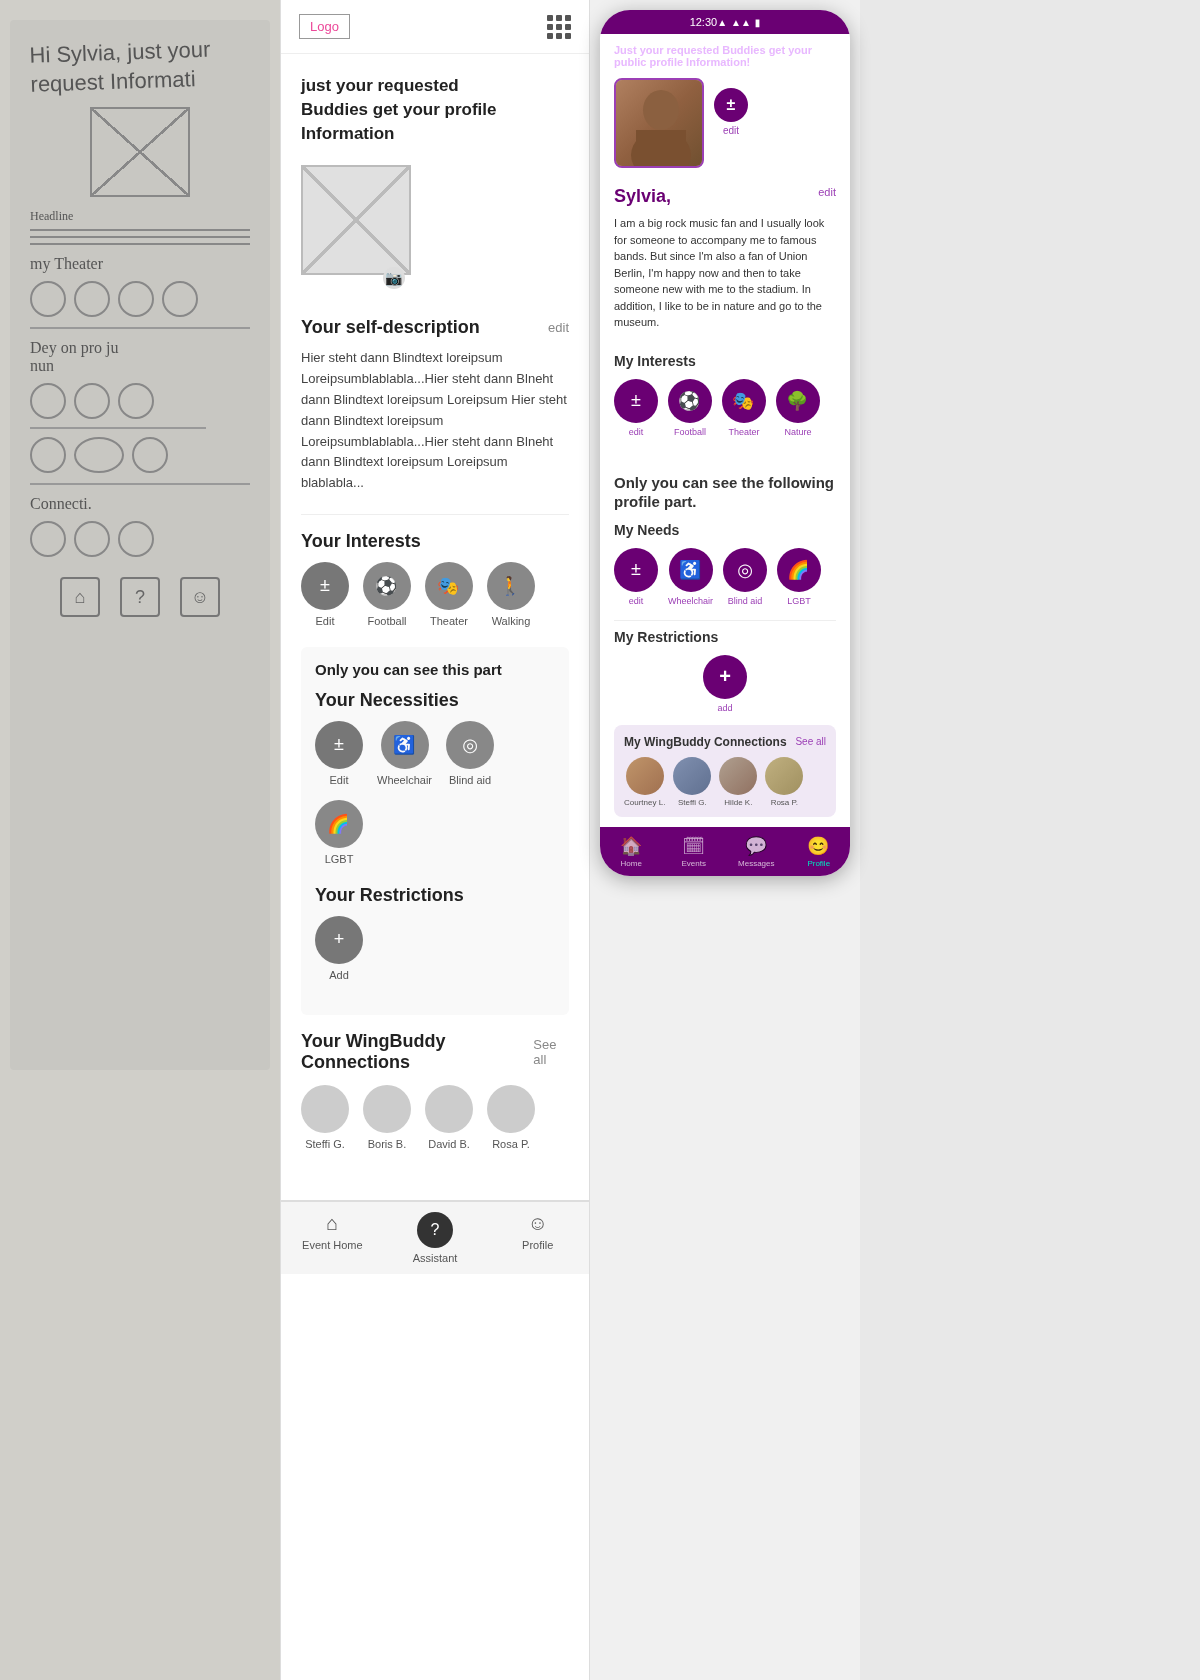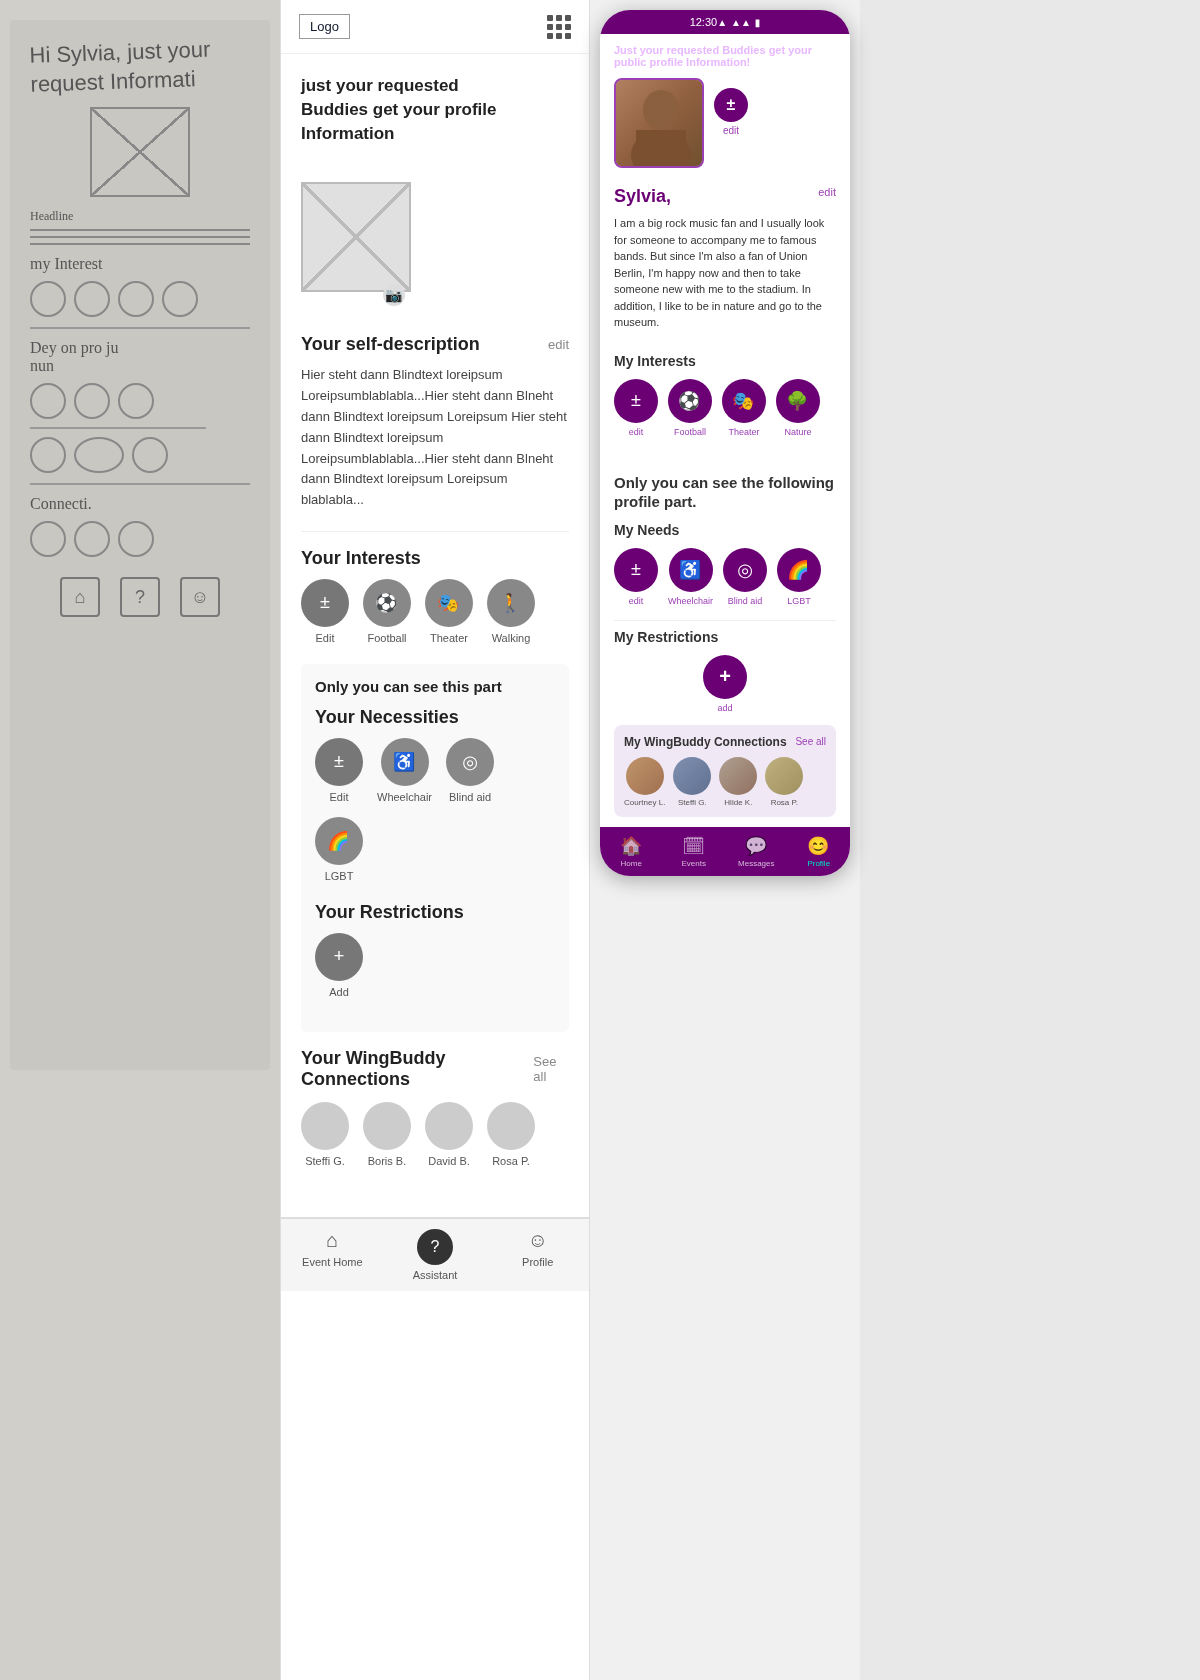--- a/index.html
+++ b/index.html
@@ -117,21 +117,21 @@
       display: flex;
       justify-content: space-between;
       align-items: center;
       padding: 14px 18px;
       border-bottom: 1px solid #eee;
     }
     .wf-logo-box {
       border: 1px solid #999;
       padding: 4px 10px;
       font-size: 13px;
-      color: #0f172a;
+      color: #ec4899;
     }
     .wf-grid-icon {
       display: grid;
       grid-template-columns: repeat(3,6px);
       gap: 3px;
     }
     .wf-grid-dot {
       width: 6px; height: 6px;
       background: #555;
       border-radius: 1px;
@@ -143,21 +143,21 @@
       font-size: 28px;
       font-weight: 700;
       color: #222;
       margin-bottom: 6px;
     }
     .wf-subtitle {
       font-size: 17px;
       font-weight: 600;
       color: #222;
       line-height: 1.4;
-      margin-bottom: 37px;
+      margin-bottom: 20px;
     }
     .wf-photo-box {
       width: 110px;
       height: 110px;
       border: 2px solid #bbb;
       position: relative;
       margin-bottom: 20px;
       background: #e0e0e0;
     }
     .wf-photo-box::before {
@@ -662,21 +662,21 @@
   <div class="sketch-paper">
     <div class="sketch-text">Hi Sylvia,
 just your
 request
 Informati</div>
     <div class="sketch-box"></div>
     <div class="sketch-headline">Headline</div>
     <div class="sketch-line"></div>
     <div class="sketch-line"></div>
     <div class="sketch-line"></div>
-    <div class="sketch-section-label">my Interest</div>
+    <div class="sketch-section-label">my Theater</div>
     <div class="sketch-circles-row">
       <div class="sketch-circle"></div>
       <div class="sketch-circle"></div>
       <div class="sketch-circle"></div>
       <div class="sketch-circle"></div>
     </div>
     <div style="border-top:2px solid #999; margin:10px 0;"></div>
     <div class="sketch-section-label">Dey on pro ju<br>nun</div>
     <div class="sketch-circles-row">
       <div class="sketch-circle"></div>

